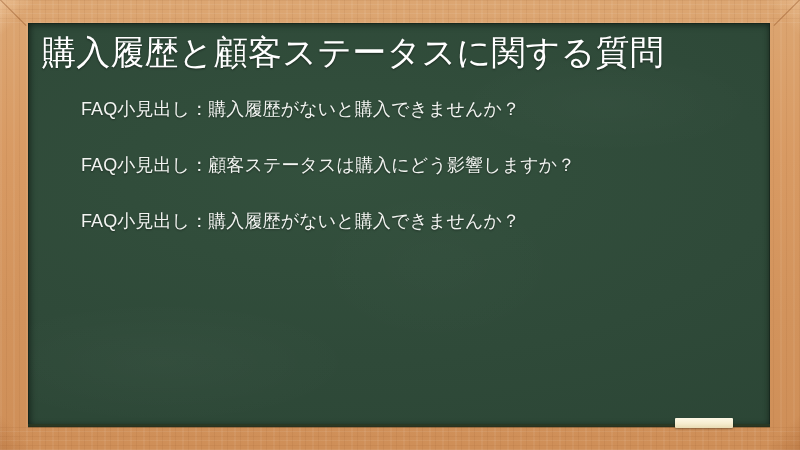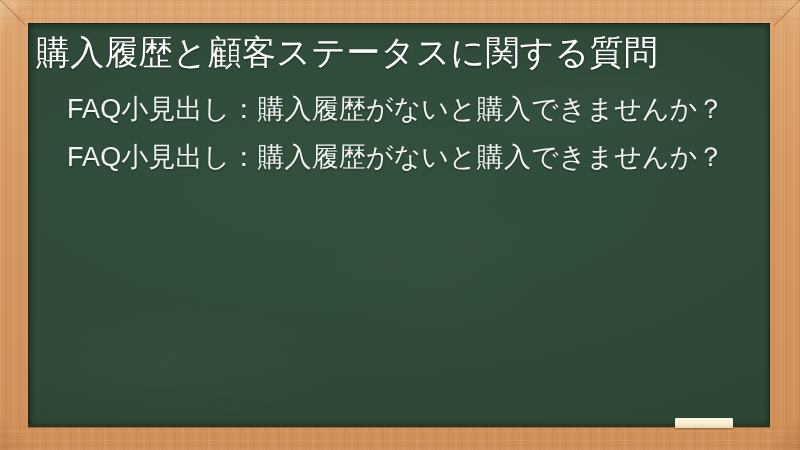--- a/index.html
+++ b/index.html
@@ -124,21 +124,21 @@
     top: 424px;
     height: 4px;
     background: linear-gradient(180deg, rgba(40,56,32,0.85) 0%, rgba(90,64,32,0.30) 100%);
     pointer-events: none;
   }
 
   
   .content {
     position: relative;
     z-index: 3;
-    padding: 7px 16px 0 6px;
+    padding: 7px 16px 0 12px;
   }
 
   .board-title {
     color: #ffffff;
     font-size: 34px;
     line-height: 45px;
     font-weight: 400;
     letter-spacing: 0.2px;
     margin: 0 0 12px 0;
     padding: 0 12px 0 2px;
@@ -148,27 +148,27 @@
   }
 
   .faq-list {
     list-style: none;
     margin: 0;
     padding: 0 10px 0 29px;
   }
 
   .faq-item {
     color: #f2f4f1;
-    font-size: 27px;
+    font-size: 18px;
     line-height: 44px;
     font-weight: 400;
     letter-spacing: 0.1px;
     text-shadow: 0 1px 2px rgba(0,0,0,0.40);
     word-break: break-word;
-    margin: 4px;
+    margin: 12px;
   }
 
   
   .chalk-stick {
     position: absolute;
     left: 675px;
     top: 418px;
     width: 58px;
     height: 10px;
     background: linear-gradient(180deg, #fdf8e6 0%, #f6edcf 55%, #e8dcb5 100%);
@@ -192,20 +192,21 @@
   <div class="miter-line tl"></div>
   <div class="miter-line tr"></div>
 
   <div class="chalkboard">
     <div class="content">
 
       <h1 class="board-title">購入履歴と顧客ステータスに関する質問</h1>
 
       <ul class="faq-list">
         <li class="faq-item">FAQ小見出し：購入履歴がないと購入できませんか？</li>
+        <li class="faq-item">FAQ小見出し：顧客ステータスは購入にどう影響しますか？</li>
         <li class="faq-item">FAQ小見出し：購入履歴がないと購入できませんか？</li>
       </ul>
 
     </div>
   </div>
 
   <div class="tray-shadow"></div>
   <div class="chalk-stick"></div>
 
 </div>

